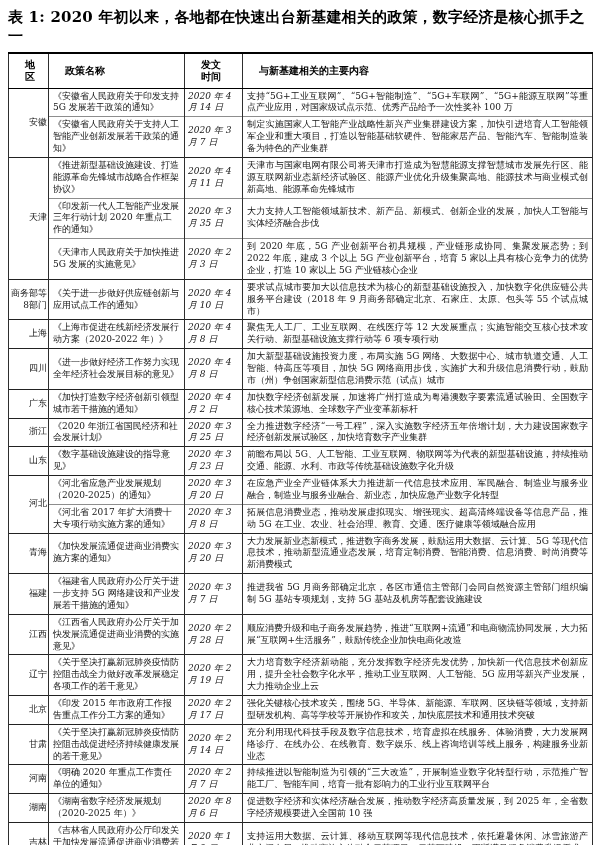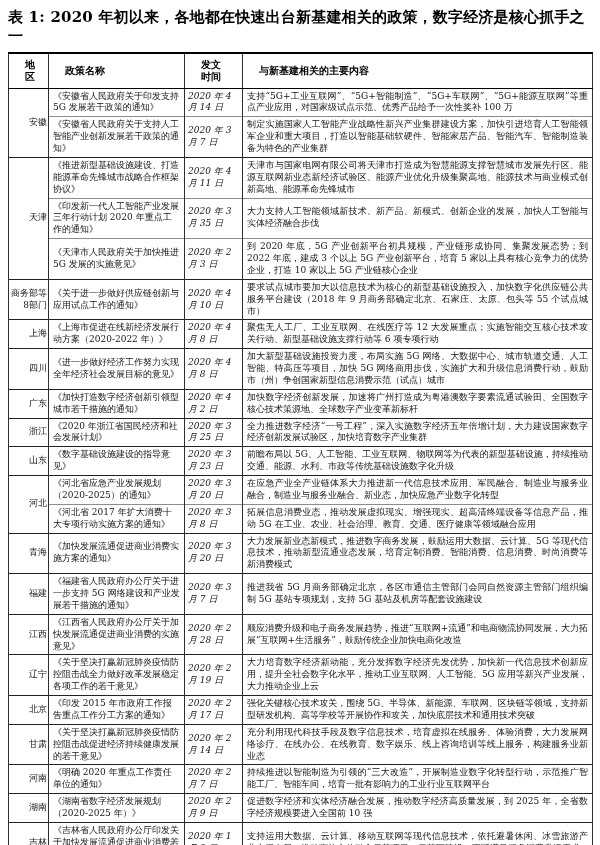--- a/index.html
+++ b/index.html
@@ -175,21 +175,21 @@
         </tr>
         <tr class="group-start">
           <td rowspan="1" class="region">河南</td>
           <td class="policy">《明确 2020 年重点工作责任单位的通知》</td>
           <td class="date">2020 年 2 月 7 日</td>
           <td class="content">持续推进以智能制造为引领的“三大改造”，开展制造业数字化转型行动，示范推广智能工厂、智能车间，培育一批有影响力的工业行业互联网平台</td>
         </tr>
         <tr class="group-start">
           <td rowspan="1" class="region">湖南</td>
           <td class="policy">《湖南省数字经济发展规划（2020-2025 年）》</td>
-          <td class="date">2020 年 2 月 9 日</td>
+          <td class="date">2020 年 8 月 6 日</td>
           <td class="content">促进数字经济和实体经济融合发展，推动数字经济高质量发展，到 2025 年，全省数字经济规模要进入全国前 10 强</td>
         </tr>
         <tr class="group-start">
           <td rowspan="1" class="region">吉林</td>
           <td class="policy">《吉林省人民政府办公厅印发关于加快发展流通促进商业消费若干举措的通知》</td>
           <td class="date">2020 年 1 月 9 日</td>
           <td class="content">支持运用大数据、云计算、移动互联网等现代信息技术，依托避暑休闲、冰雪旅游产业空间布局，推动商旅文体融合示范项目、示范区建设，不断满足服务消费升级需求</td>
         </tr>
         <tr class="group-start">
           <td rowspan="1" class="region">宁夏</td>

